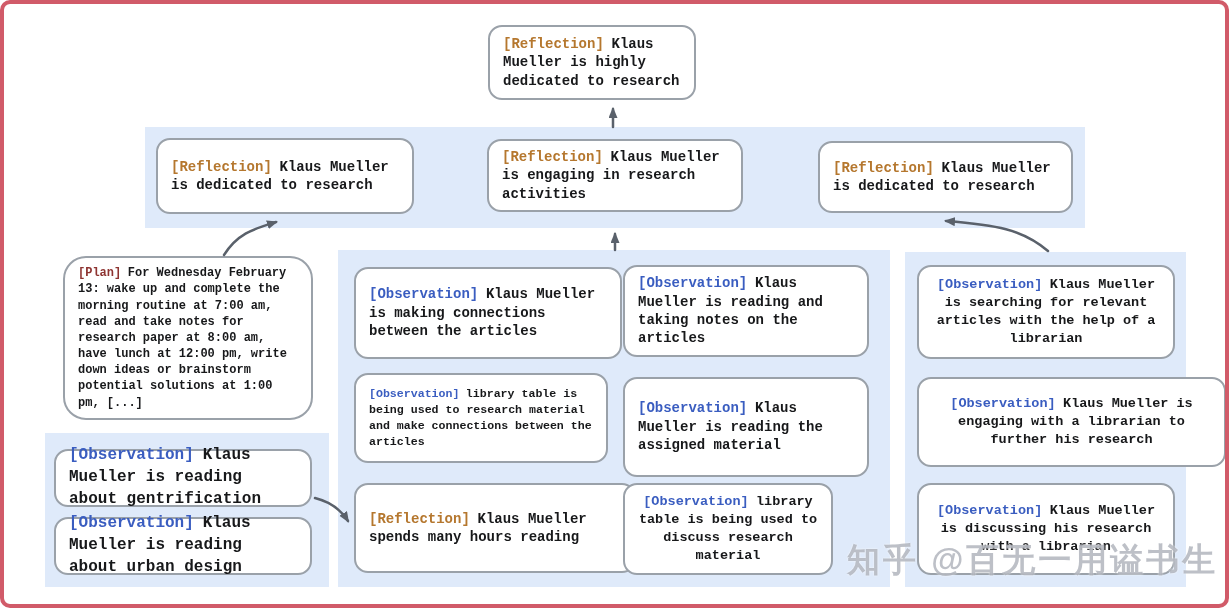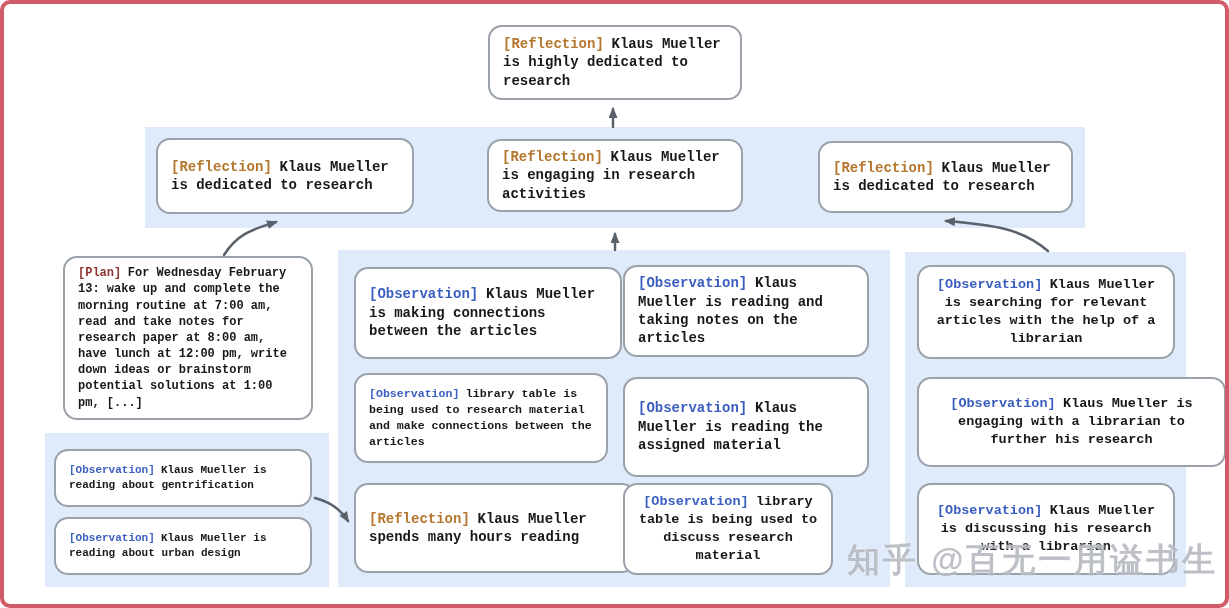--- a/index.html
+++ b/index.html
@@ -31,22 +31,22 @@
     display:flex;
     align-items:center;
   }
   .node .node-text{width:100%;}
   .tag{margin-right:0.55em;}
   .tag-reflection{color:#b5772e;}
   .tag-observation{color:#3a5dc0;}
   .tag-plan{color:#8e3431;}
   .fs14{font-size:14px;line-height:1.32;}
   .fs13{font-size:13.5px;line-height:1.34;text-align:center;}
-  .fs12{font-size:11px;line-height:1.36;}
-  .fsplan{font-size:12px;line-height:1.35;}
+  .fs12{font-size:16px;line-height:1.36;}
+  .fsplan{font-size:12px;line-height:1.35;border-radius:23px;}
   .fs11{font-size:11.6px;line-height:1.38;}
   .arrow-layer{
     position:absolute;left:0;top:0;width:1229px;height:608px;
     z-index:4;pointer-events:none;
   }
   .watermark{
     position:absolute;
     left:843px;top:534px;
     z-index:10;
     font-family:"Liberation Sans","DejaVu Sans",sans-serif;
@@ -61,21 +61,21 @@
 </head>
 <body>
 
 <div class="canvas">
 
   <div class="band" style="left:141px;top:123px;width:940px;height:101px"></div>
   <div class="band" style="left:41px;top:429px;width:284px;height:154px"></div>
   <div class="band" style="left:334px;top:246px;width:552px;height:337px"></div>
   <div class="band" style="left:901px;top:248px;width:281px;height:335px"></div>
 
-  <div class="node fs14" style="left:484px;top:21px;width:254px;height:75px">
+  <div class="node fs14" style="left:484px;top:21px;width:208px;height:75px">
     <div class="node-text"><span class="tag tag-reflection">[Reflection]</span><span>Klaus Mueller is highly dedicated to research</span></div>
   </div>
 
   <div class="node fs14" style="left:152px;top:134px;width:258px;height:76px">
     <div class="node-text"><span class="tag tag-reflection">[Reflection]</span><span>Klaus Mueller is dedicated to research</span></div>
   </div>
   <div class="node fs14" style="left:483px;top:135px;width:256px;height:73px">
     <div class="node-text"><span class="tag tag-reflection">[Reflection]</span><span>Klaus Mueller is engaging in research activities</span></div>
   </div>
   <div class="node fs14" style="left:814px;top:137px;width:255px;height:72px">

